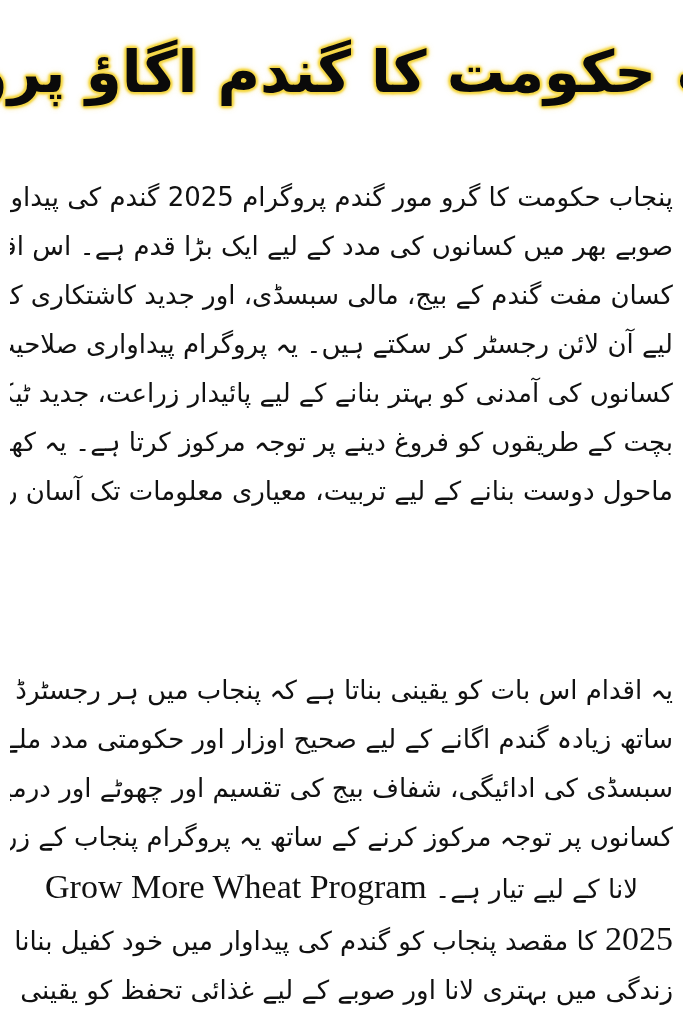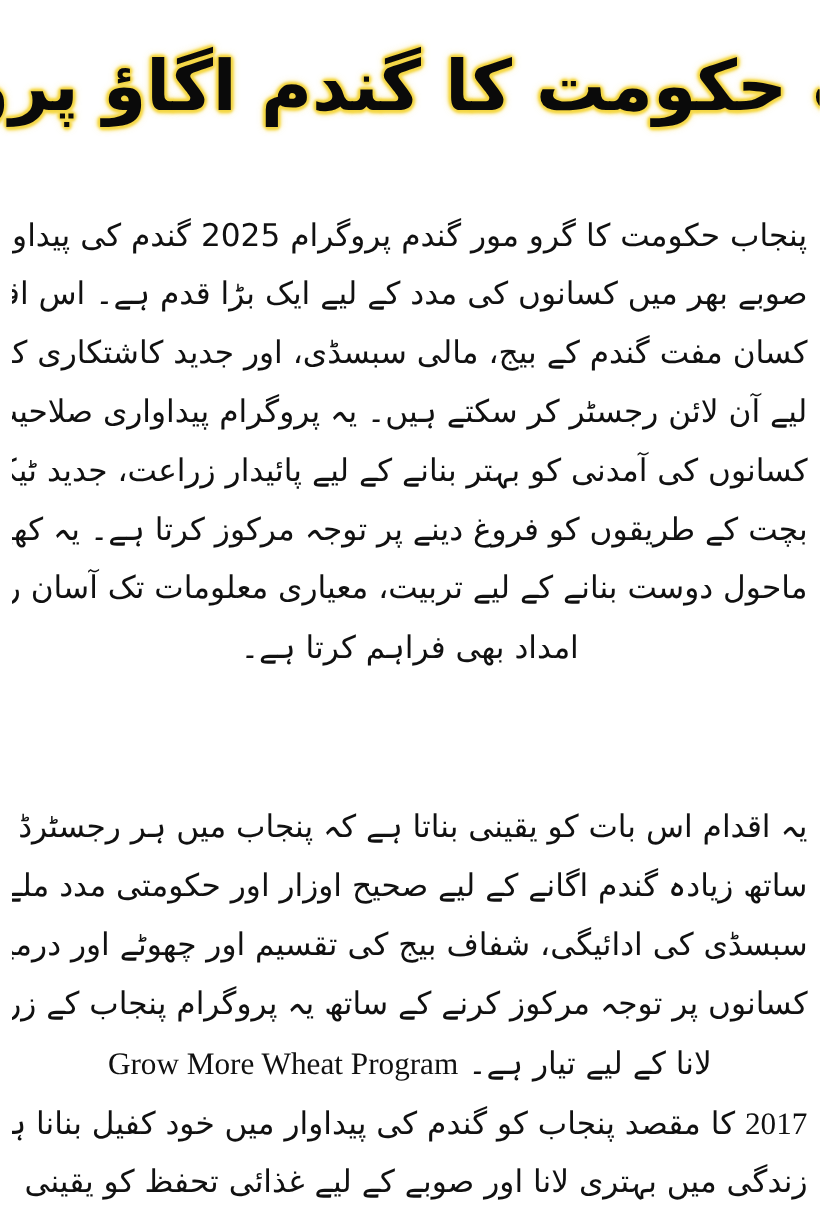--- a/index.html
+++ b/index.html
@@ -62,21 +62,21 @@
       color: #111111;
       text-align-last: center;
     }
     .para .line {
       display: block;
       white-space: nowrap;
       overflow: hidden;
     }
     .para .latin {
       font-family: "Liberation Serif", serif;
-      font-size: 26px;
+      font-size: 34px;
       direction: ltr;
       unicode-bidi: isolate;
       color: #111111;
     }
     .para-1 { top: 173px; }
     .para-2 { top: 666px; }
   </style>
 </head>
 <body>
 
@@ -87,34 +87,33 @@
 <main>
   <section class="article para-1">
     <p class="para">
       <span class="line">پنجاب حکومت کا گرو مور گندم پروگرام 2025 گندم کی پیداوار کو بڑھانے اور</span>
       <span class="line">صوبے بھر میں کسانوں کی مدد کے لیے ایک بڑا قدم ہے۔ اس اقدام کے تحت،</span>
       <span class="line">کسان مفت گندم کے بیج، مالی سبسڈی، اور جدید کاشتکاری کی مدد حاصل کرنے کے</span>
       <span class="line">لیے آن لائن رجسٹر کر سکتے ہیں۔ یہ پروگرام پیداواری صلاحیت بڑھانے اور</span>
       <span class="line">کسانوں کی آمدنی کو بہتر بنانے کے لیے پائیدار زراعت، جدید ٹیکنالوجی، اور پانی کی</span>
       <span class="line">بچت کے طریقوں کو فروغ دینے پر توجہ مرکوز کرتا ہے۔ یہ کھیتی کو مزید موثر اور</span>
       <span class="line">ماحول دوست بنانے کے لیے تربیت، معیاری معلومات تک آسان رسائی اور مالی</span>
-      <span class="line">امداد بھی فراہم کرتا ہے۔</span>
     </p>
   </section>
 
   <section class="article para-2">
     <p class="para">
       <span class="line">یہ اقدام اس بات کو یقینی بناتا ہے کہ پنجاب میں ہر رجسٹرڈ کسان کو کم لاگت کے</span>
       <span class="line">ساتھ زیادہ گندم اگانے کے لیے صحیح اوزار اور حکومتی مدد ملے۔ براہ راست</span>
       <span class="line">سبسڈی کی ادائیگی، شفاف بیج کی تقسیم اور چھوٹے اور درمیانے درجے کے</span>
       <span class="line">کسانوں پر توجہ مرکوز کرنے کے ساتھ یہ پروگرام پنجاب کے زرعی شعبے کو مضبوط</span>
       <span class="line">
         <span>لانا کے لیے تیار ہے۔</span>
         <span class="latin">Grow More Wheat Program</span>
       </span>
       <span class="line">
-        <span class="latin">2017</span>
+        <span class="latin">2025</span>
         <span>کا مقصد پنجاب کو گندم کی پیداوار میں خود کفیل بنانا ہے جبکہ کسانوں کی</span>
       </span>
       <span class="line">زندگی میں بہتری لانا اور صوبے کے لیے غذائی تحفظ کو یقینی بنانا ہے۔</span>
     </p>
   </section>
 </main>
 
 </body></html>

